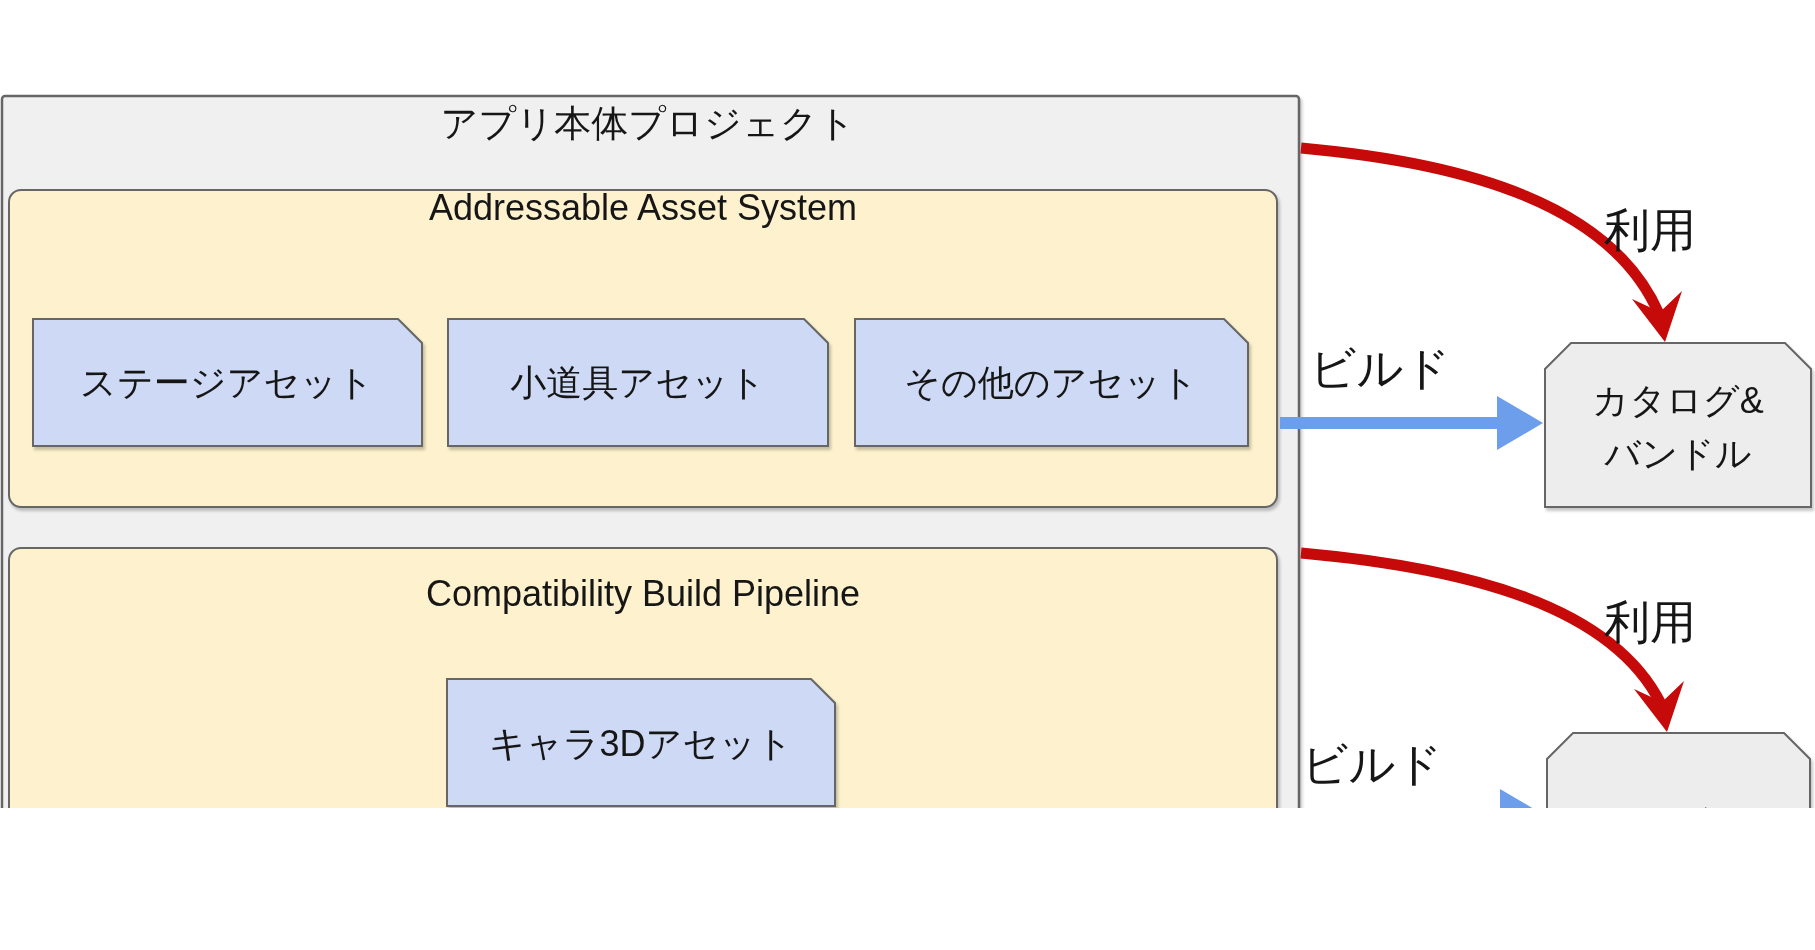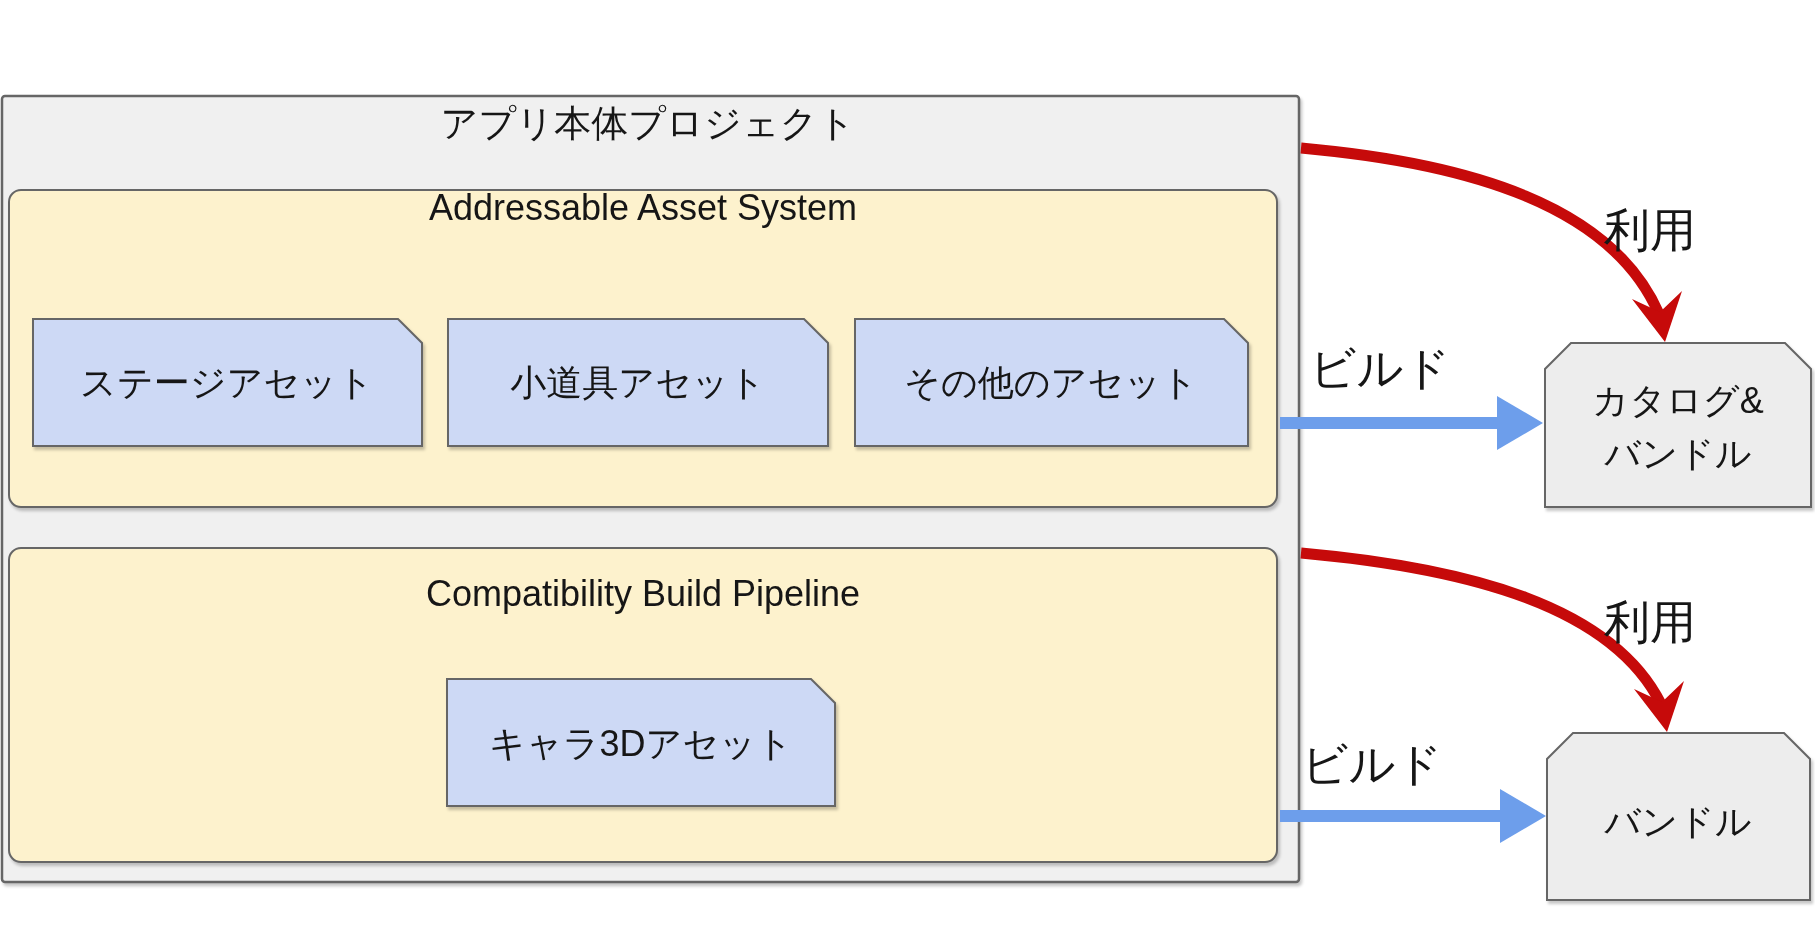--- a/index.html
+++ b/index.html
@@ -4,21 +4,21 @@
 <style>
   html, body {
     margin: 0;
     padding: 0;
     background: #ffffff;
     font-family: "Liberation Sans", sans-serif;
   }
   .stage {
     position: relative;
     width: 1815px;
-    height: 950px;
+    height: 808px;
     background: #ffffff;
     overflow: hidden;
   }
   svg { display: block; }
   .shape { filter: drop-shadow(2px 3px 1.5px rgba(0,0,0,0.22)); }
   .t {
     fill: #161616;
     text-anchor: middle;
     font-family: "Liberation Sans", sans-serif;
   }

